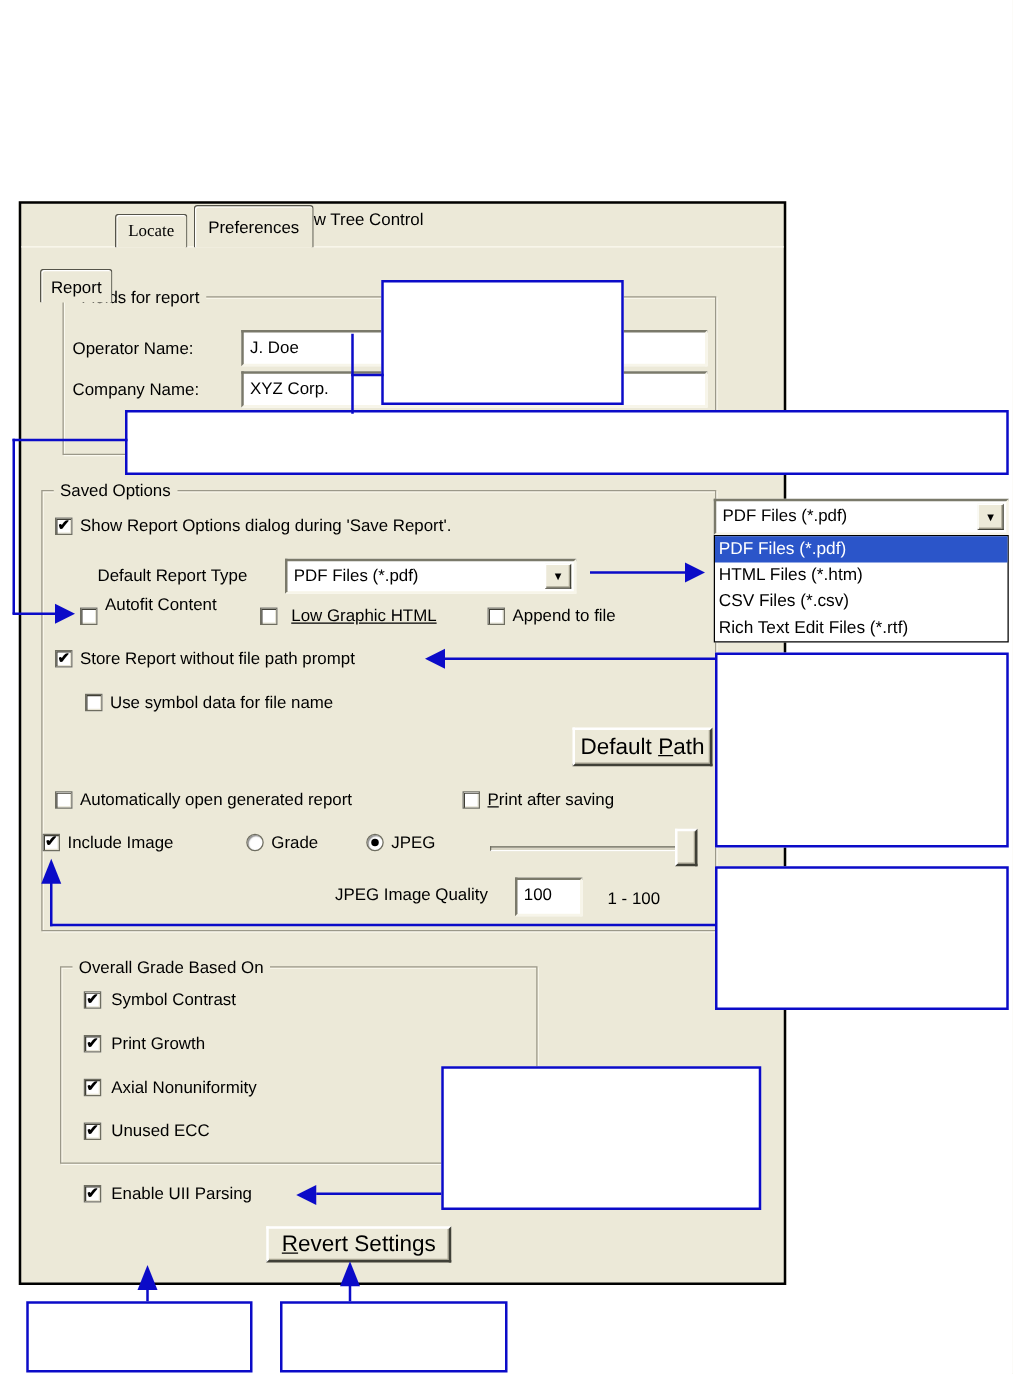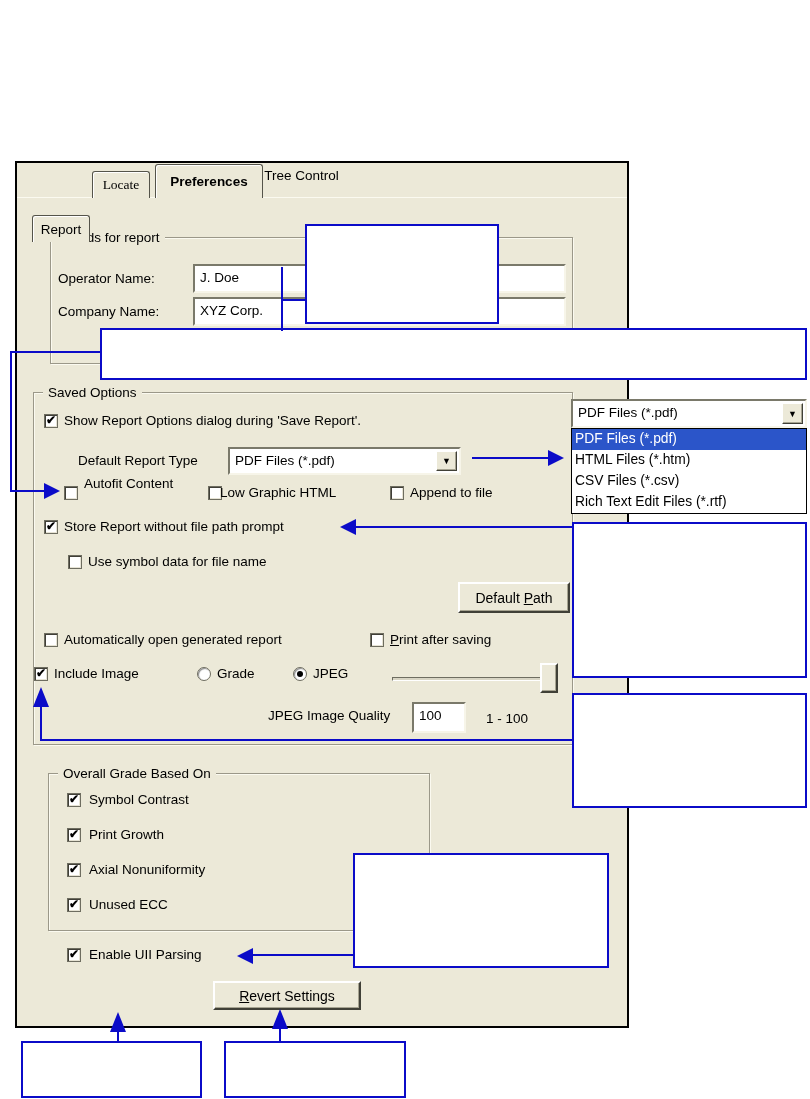--- a/index.html
+++ b/index.html
@@ -25,21 +25,21 @@
   .group{position:absolute;border:1px solid #9b9889;box-shadow:inset 1px 1px 0 #fbfaf0, 1px 1px 0 #fbfaf0;z-index:1;}
   .legend{position:absolute;background:var(--face);padding:0 5px;font-size:13.5px;line-height:15px;z-index:2;white-space:nowrap;}
 
   
   .cb{position:absolute;width:14px;height:14px;background:#fff;border:1px solid #6e6d60;box-shadow:inset 1px 1px 0 #403f37, inset -1px -1px 0 #e6e3d4;z-index:2;}
   .cb.checked::after{content:"\2714";position:absolute;left:1px;top:-2px;font-size:12px;font-weight:700;color:#000;}
   .radio{position:absolute;width:14px;height:14px;background:#fff;border:1px solid #6e6d60;border-radius:50%;box-shadow:inset 1px 1px 1px rgba(0,0,0,.45);z-index:2;}
   .radio.selected::after{content:"";position:absolute;left:3px;top:3px;width:6px;height:6px;border-radius:50%;background:#000;}
   .field{position:absolute;background:#fff;border:2px solid;border-color:#7a796a #f7f5e9 #f7f5e9 #7a796a;z-index:2;font-size:13.5px;}
   .field .val{position:absolute;left:5px;top:4px;white-space:nowrap;}
-  .btn{position:absolute;background:var(--face);border:2px solid;border-color:#ffffff #404037 #404037 #ffffff;box-shadow:inset -1px -1px 0 var(--shadow);display:flex;align-items:center;justify-content:center;font-size:14px;z-index:2;white-space:nowrap;}
+  .btn{position:absolute;background:var(--face);border:2px solid;border-color:#ffffff #404037 #404037 #ffffff;box-shadow:inset -1px -1px 0 var(--shadow);display:flex;align-items:center;justify-content:center;font-size:18px;z-index:2;white-space:nowrap;}
   .defring{position:absolute;border:2px solid #000;z-index:2;}
   .defring .btn{left:0;top:0;width:100%;height:100%;}
 
   
   .combo{position:absolute;background:#fff;border:2px solid;border-color:#7a796a #f7f5e9 #f7f5e9 #7a796a;z-index:2;font-size:13.5px;}
   .combo .val{position:absolute;left:5px;top:4px;white-space:nowrap;}
   .dd-btn{position:absolute;right:2px;top:2px;bottom:2px;width:21px;background:var(--face);border:1px solid;border-color:#fff #404037 #404037 #fff;box-shadow:inset -1px -1px 0 var(--shadow);display:flex;align-items:center;justify-content:center;}
   .dd-btn::after{content:"\25BC";font-size:9px;color:#000;}
 
   
@@ -64,21 +64,21 @@
 </head>
 <body>
 
 <div class="canvas">
 
   <div class="dialog"></div>
   <div class="tabline"></div>
 
   <div class="tab" style="left:32px;top:171px;width:58px;height:27px;margin-top:44px;">Report</div>
   <div class="tab" style="left:92px;top:171px;width:58px;height:27px;font-family:Liberation Serif, serif;">Locate</div>
-  <div class="tab" style="left:155px;top:164px;width:108px;height:34px;font-weight:bold;">Preferences</div>
+  <div class="tab" style="left:155px;top:164px;width:96px;height:34px;">Preferences</div>
 
   <div class="cb checked" style="left:207px;top:169px;"></div>
   <span class="lbl" style="left:227px;top:168px;">Show Tree Control</span>
 
   <div class="group" style="left:50px;top:237px;width:523px;height:127px;"></div>
   <span class="legend" style="left:60px;top:230px;">Fields for report</span>
 
   <span class="lbl" style="left:58px;top:271px;">Operator Name:</span>
   <div class="field" style="left:193px;top:264px;width:373px;height:29px;">
     <span class="val">J. Doe</span>
@@ -96,21 +96,21 @@
 
   <span class="lbl" style="left:78px;top:453px;">Default Report Type</span>
   <div class="combo" style="left:228px;top:447px;width:233px;height:28px;">
     <span class="val">PDF Files (*.pdf)</span>
     <span class="dd-btn"></span>
   </div>
 
   <div class="cb" style="left:64px;top:486px;"></div>
   <span class="lbl" style="left:84px;top:476px;">Autofit Content</span>
   <div class="cb" style="left:208px;top:486px;"></div>
-  <span class="lbl" style="left:220px;top:485px;">Low Graphic HTML</span>
+  <span class="lbl" style="left:233px;top:485px;text-decoration:underline;">Low Graphic HTML</span>
   <div class="cb" style="left:390px;top:486px;"></div>
   <span class="lbl" style="left:410px;top:485px;">Append to file</span>
 
   <div class="cb checked" style="left:44px;top:520px;"></div>
   <span class="lbl" style="left:64px;top:519px;">Store Report without file path prompt</span>
 
   <div class="cb" style="left:68px;top:555px;"></div>
   <span class="lbl" style="left:88px;top:554px;">Use symbol data for file name</span>
 
   <div class="btn" style="left:458px;top:582px;width:112px;height:31px;">

